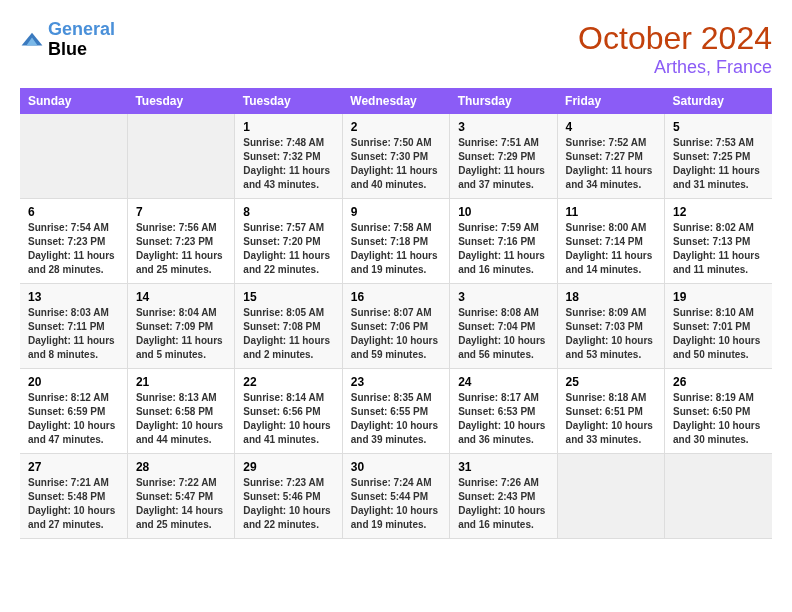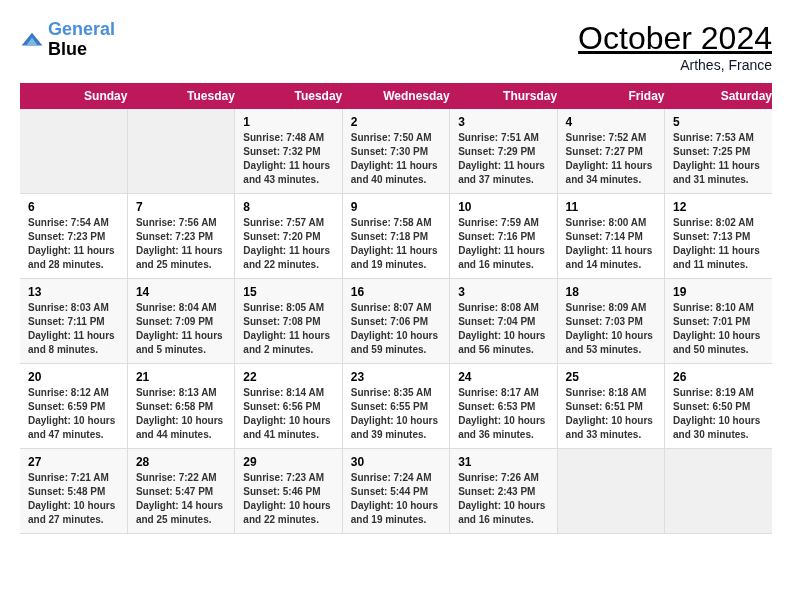--- a/index.html
+++ b/index.html
@@ -33,37 +33,36 @@
     .logo-icon {
       width: 24px;
       height: 24px;
     }
     .title-block {
       text-align: right;
     }
     .month-title {
       font-size: 32px;
       font-weight: 300;
-      color: #000000;
-      text-decoration: underline;
+      color: #c2410c;
     }
     .location {
-      font-size: 14px;
-      color: #0f172a;
+      font-size: 18px;
+      color: #8b5cf6;
     }
     table {
       width: 100%;
       border-collapse: collapse;
       font-size: 11px;
     }
     thead th {
-      background-color: #be185d;
+      background-color: #8b5cf6;
       color: #fff;
-      padding: 6px 0;
-      text-align: right;
+      padding: 6px 8px;
+      text-align: left;
       font-size: 12px;
       font-weight: bold;
     }
     tbody tr {
       border-bottom: 1px solid #ddd;
     }
     tbody tr:nth-child(odd) {
       background: #f8f8f8;
     }
     tbody tr:nth-child(even) {

